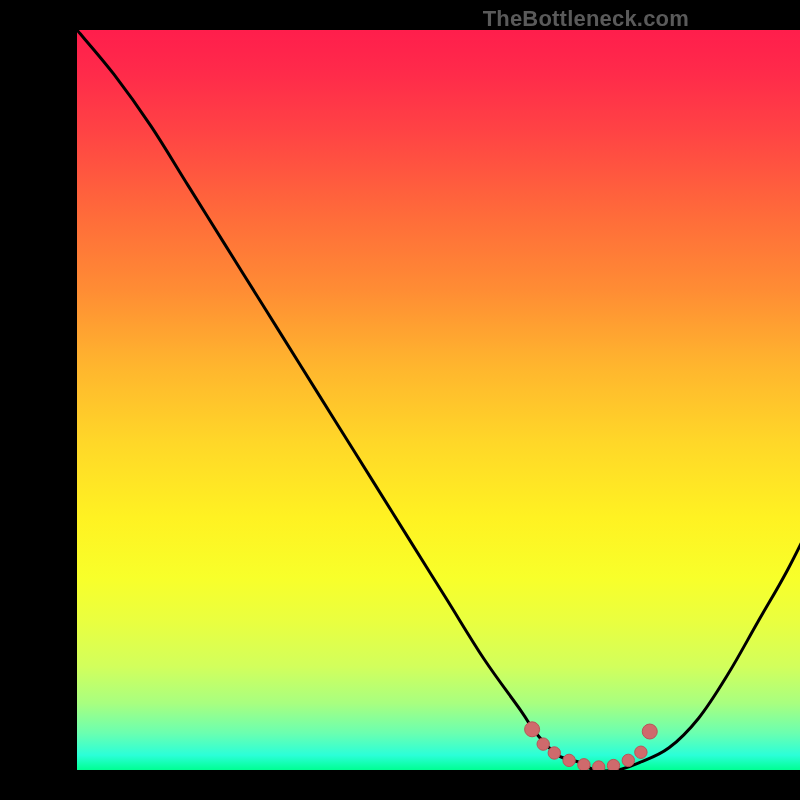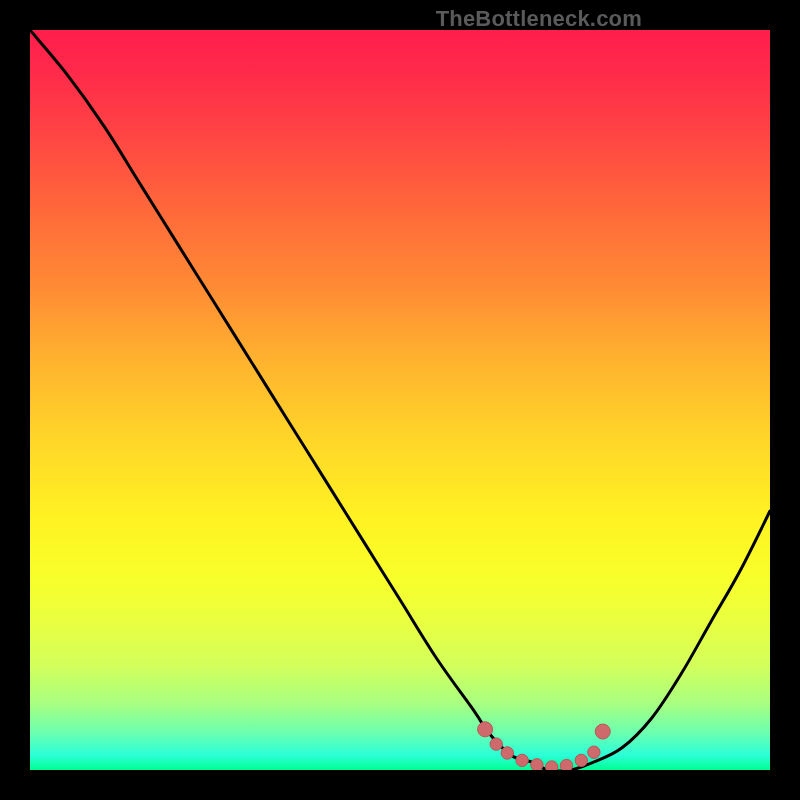--- a/index.html
+++ b/index.html
@@ -2,20 +2,21 @@
 <html><head>
 <meta charset="utf-8">
 <style>
   * { margin: 0; padding: 0; box-sizing: border-box; }
   html, body { width: 800px; height: 800px; overflow: hidden; background: #000; }
   .frame {
     position: relative;
     width: 652px;
     height: 800px;
     background: #000;
+    margin-left: 47px;
   }
   .watermark {
     position: absolute;
     top: 6px;
     right: 10px;
     font-family: Arial, Helvetica, sans-serif;
     font-size: 22px;
     font-weight: 600;
     color: #5a5a5a;
     letter-spacing: 0.2px;

